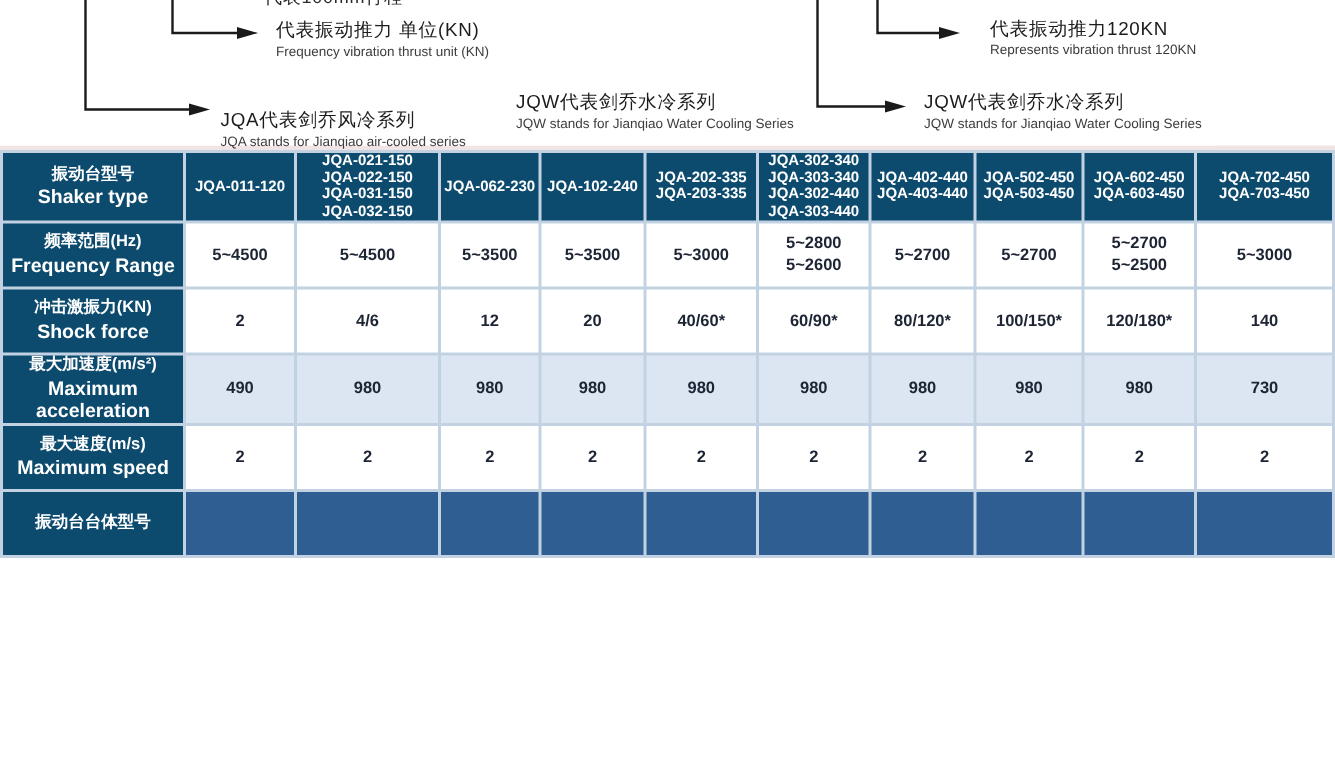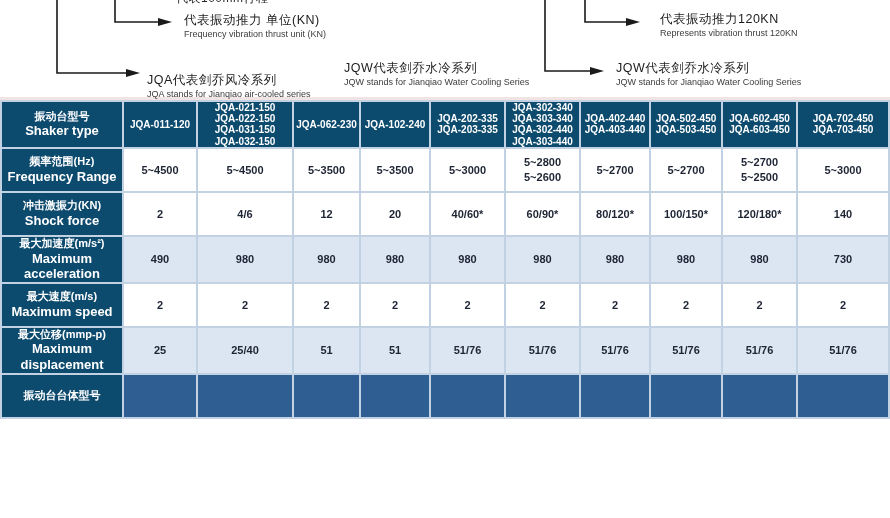--- a/index.html
+++ b/index.html
@@ -168,33 +168,20 @@
         <td class="data">2</td>
         <td class="data">2</td>
         <td class="data">2</td>
         <td class="data">2</td>
         <td class="data">2</td>
         <td class="data">2</td>
         <td class="data">2</td>
         <td class="data">2</td>
         <td class="data">2</td>
       </tr>
-      <tr class="row-blue">
-        <th class="dark label-cell"><span class="cn">最大位移(mmp-p)</span><span class="en">Maximum displacement</span></th>
-        <td class="data">25</td>
-        <td class="data">25/40</td>
-        <td class="data">51</td>
-        <td class="data">51</td>
-        <td class="data">51/76</td>
-        <td class="data">51/76</td>
-        <td class="data">51/76</td>
-        <td class="data">51/76</td>
-        <td class="data">51/76</td>
-        <td class="data">51/76</td>
-      </tr>
       <tr class="row-dark">
         <th class="dark label-cell"><span class="cn">振动台台体型号</span><span class="en"></span></th>
         <td class="data dark"></td>
         <td class="data dark"></td>
         <td class="data dark"></td>
         <td class="data dark"></td>
         <td class="data dark"></td>
         <td class="data dark"></td>
         <td class="data dark"></td>
         <td class="data dark"></td>

